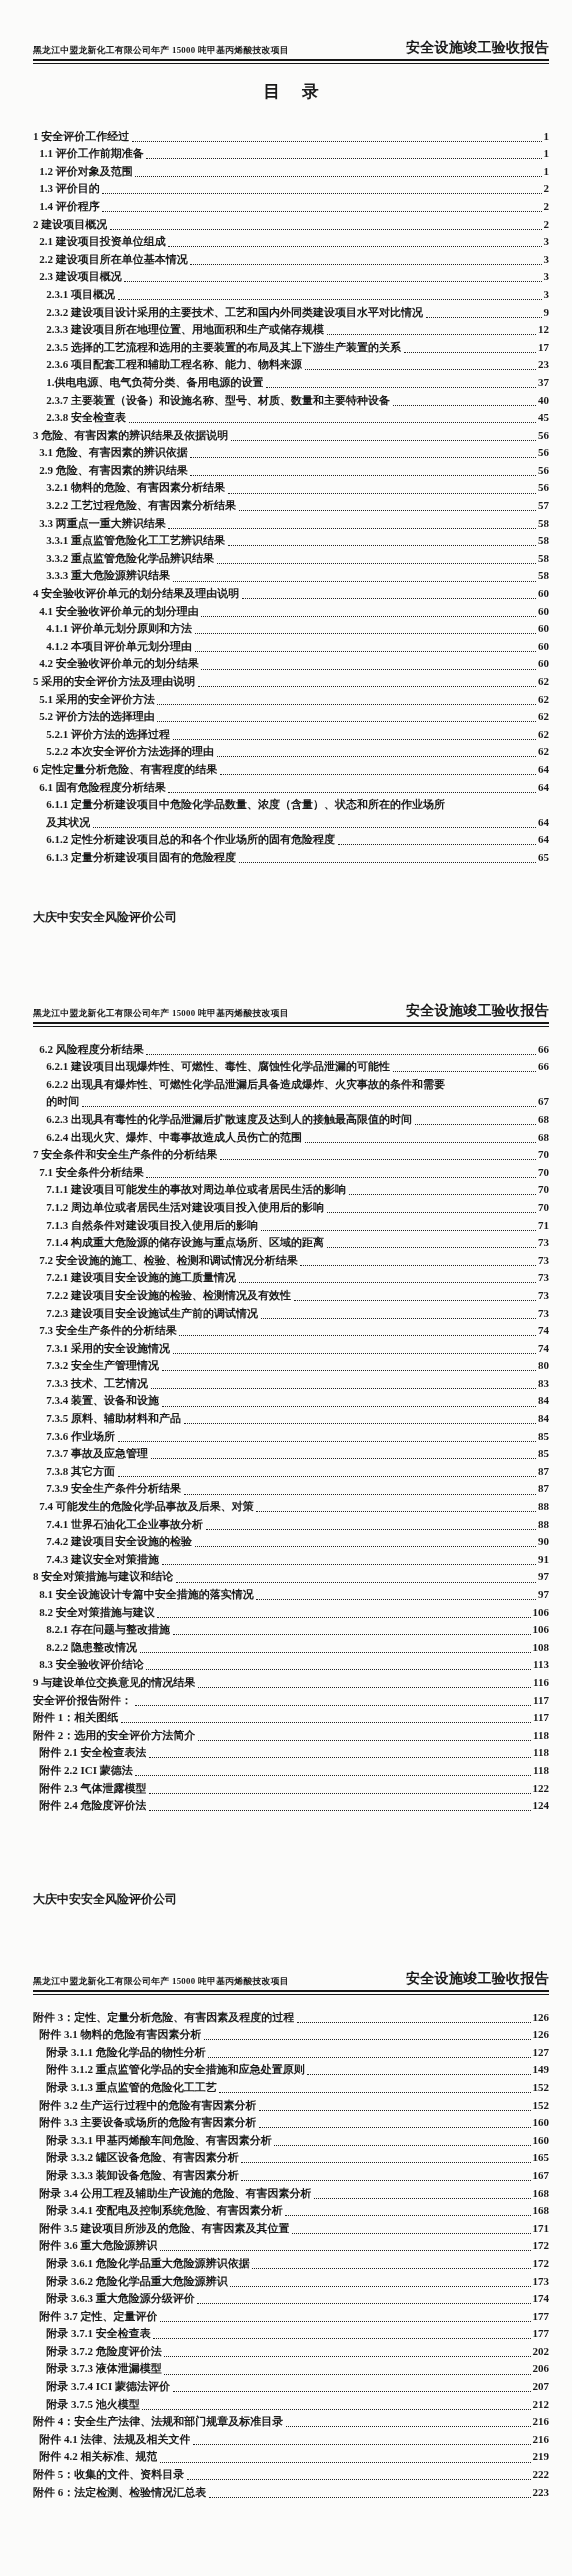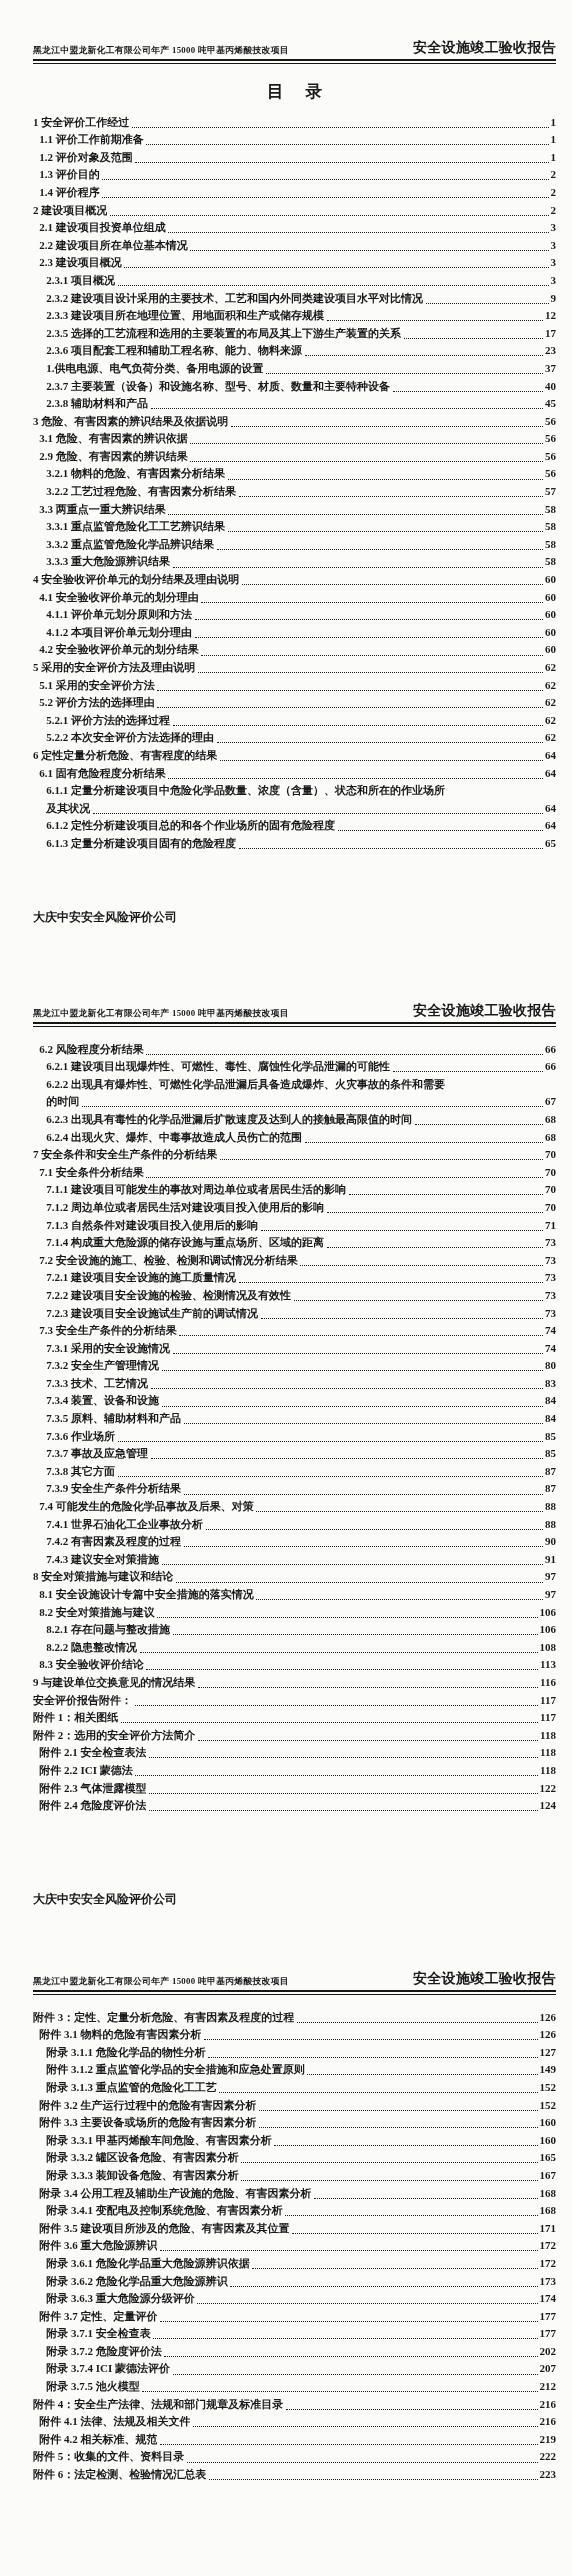--- a/index.html
+++ b/index.html
@@ -5,21 +5,21 @@
   html,body{margin:0;padding:0;}
   body{
     width:572px;height:2576px;overflow:hidden;
     background:#fbfbfa;
     font-family:"Liberation Serif","DejaVu Serif",serif;
     color:#1a1a1a;
   }
   .page{
     position:relative;
     box-sizing:border-box;
-    padding:0 16px 0 33px;
+    padding:0 23px 0 33px;
   }
   .page-1{height:947px;padding-top:39px;}
   .page-2{height:982px;padding-top:55px;}
   .page-3{height:647px;padding-top:41px;}
   .page-header{
     display:flex;justify-content:space-between;align-items:flex-end;
     font-size:8.8px;font-weight:bold;letter-spacing:0.3px;
     padding-bottom:1.8px;white-space:nowrap;
   }
   .page-header .hdr-right{font-size:14px;}
@@ -27,21 +27,21 @@
     height:1.8px;
     border-top:2.6px solid #161616;
     border-bottom:1.8px solid #161616;
     margin-bottom:1.8px;
   }
   .toc-title{
     text-align:center;
     font-size:16.7px;font-weight:bold;letter-spacing:8.8px;
     margin:16px 0 10.6px 8.8px;
   }
-  .entries{margin-top:11px;font-weight:bold;font-size:11px;}
+  .entries{margin-top:25px;font-weight:bold;font-size:11px;}
   .page-2 .entries{margin-top:14px;}
   .page-3 .entries{margin-top:14px;}
   .toc-row{
     display:flex;align-items:flex-end;
     line-height:17.6px;
     white-space:nowrap;
   }
   .toc-row .t{flex:0 1 auto;overflow:hidden;}
   .toc-row.lv2{padding-left:6.2px;}
   .toc-row.lv3{padding-left:13.2px;}
@@ -141,21 +141,21 @@
         <span class="t">1.供电电源、电气负荷分类、备用电源的设置</span>
         <span class="dots"></span>
         <span class="pg">37</span>
       </div>
       <div class="toc-row lv3">
         <span class="t">2.3.7 主要装置（设备）和设施名称、型号、材质、数量和主要特种设备</span>
         <span class="dots"></span>
         <span class="pg">40</span>
       </div>
       <div class="toc-row lv3">
-        <span class="t">2.3.8 辅助材料和产品</span>
+        <span class="t">2.3.8 安全检查表</span>
         <span class="dots"></span>
         <span class="pg">45</span>
       </div>
       <div class="toc-row lv1">
         <span class="t">3  危险、有害因素的辨识结果及依据说明</span>
         <span class="dots"></span>
         <span class="pg">56</span>
       </div>
       <div class="toc-row lv2">
         <span class="t">3.1 危险、有害因素的辨识依据</span>
@@ -418,21 +418,21 @@
         <span class="t">7.4 可能发生的危险化学品事故及后果、对策</span>
         <span class="dots"></span>
         <span class="pg">88</span>
       </div>
       <div class="toc-row lv3">
         <span class="t">7.4.1 世界石油化工企业事故分析</span>
         <span class="dots"></span>
         <span class="pg">88</span>
       </div>
       <div class="toc-row lv3">
-        <span class="t">7.4.2 有害因素及程度的过程</span>
+        <span class="t">7.4.2 建设项目安全设施的检验</span>
         <span class="dots"></span>
         <span class="pg">90</span>
       </div>
       <div class="toc-row lv3">
         <span class="t">7.4.3 建议安全对策措施</span>
         <span class="dots"></span>
         <span class="pg">91</span>
       </div>
       <div class="toc-row lv1">
         <span class="t">8 安全对策措施与建议和结论</span>
@@ -609,20 +609,25 @@
         <span class="t">附录 3.7.1 安全检查表</span>
         <span class="dots"></span>
         <span class="pg">177</span>
       </div>
       <div class="toc-row lv3">
         <span class="t">附录 3.7.2 危险度评价法</span>
         <span class="dots"></span>
         <span class="pg">202</span>
       </div>
       <div class="toc-row lv3">
+        <span class="t">附录 3.7.3 液体泄漏模型</span>
+        <span class="dots"></span>
+        <span class="pg">206</span>
+      </div>
+      <div class="toc-row lv3">
         <span class="t">附录 3.7.4 ICI 蒙德法评价</span>
         <span class="dots"></span>
         <span class="pg">207</span>
       </div>
       <div class="toc-row lv3">
         <span class="t">附录 3.7.5 池火模型</span>
         <span class="dots"></span>
         <span class="pg">212</span>
       </div>
       <div class="toc-row lv1">

